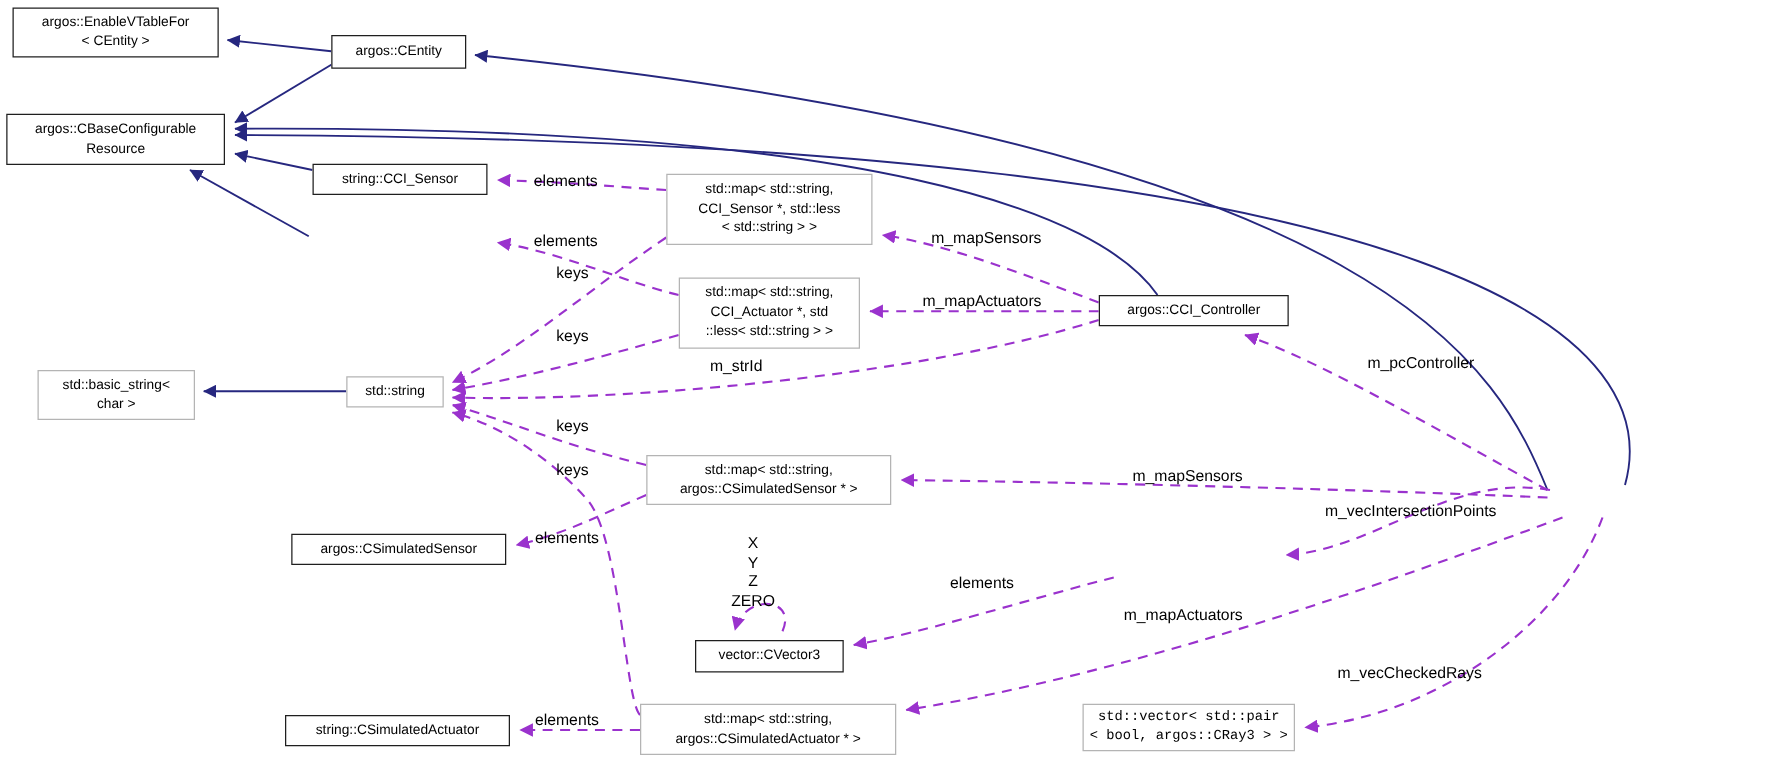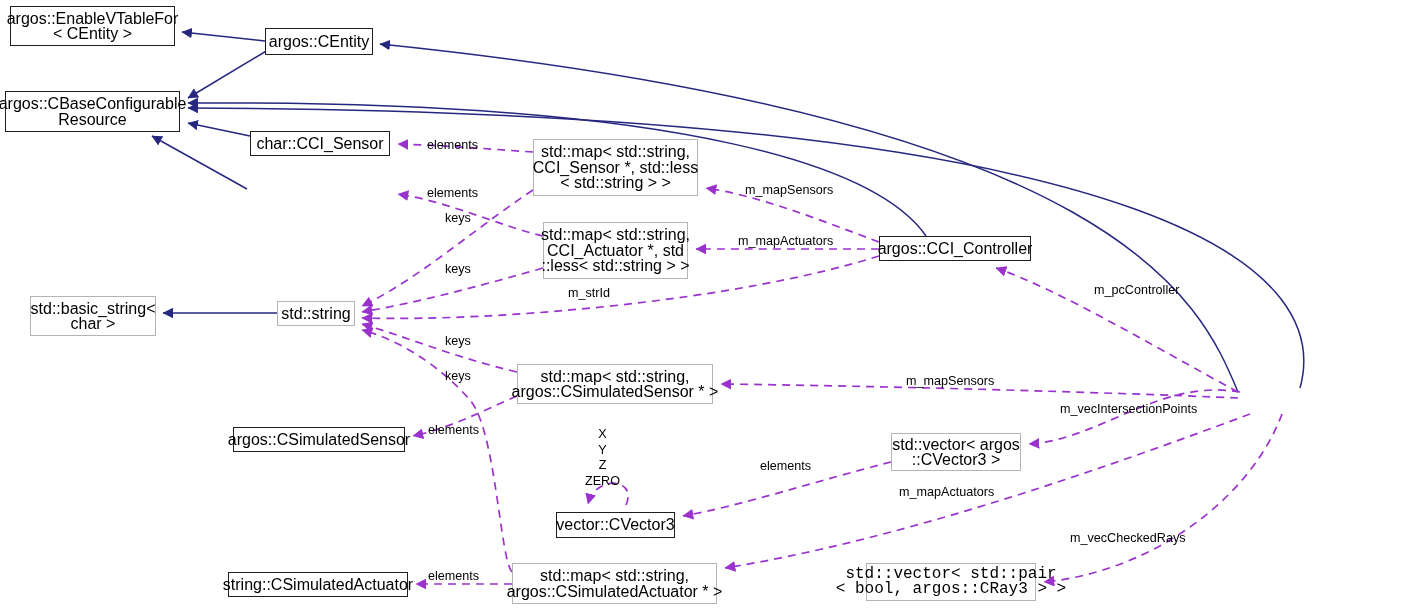--- a/index.html
+++ b/index.html
@@ -22,21 +22,21 @@
     width: 1417px;
     height: 611px;
   }
   .node-box {
     position: absolute;
     box-sizing: border-box;
     display: flex;
     align-items: center;
     justify-content: center;
     text-align: center;
-    font-size: 16px;
+    font-size: 11px;
     line-height: 15.5px;
     color: #000000;
     white-space: pre;
     background: #ffffff;
   }
   .node-box.solid {
     border: 1.4px solid #1f1f1f;
   }
   .node-box.light {
     border: 1px solid #b4b4b4;
@@ -107,21 +107,21 @@
   </svg>
 
   <div class="node-box solid multiline" style="left:10px; top:6px; width:165px; height:40px;">argos::EnableVTableFor
 &lt; CEntity &gt;</div>
 
   <div class="node-box solid" style="left:265px; top:28px; width:108px; height:27px;">argos::CEntity</div>
 
   <div class="node-box solid multiline" style="left:5px; top:91px; width:175px; height:41px;">argos::CBaseConfigurable
 Resource</div>
 
-  <div class="node-box solid" style="left:250px; top:131px; width:140px; height:25px;">char::CCI_Sensor</div>
+  <div class="node-box solid" style="left:250px; top:131px; width:140px; height:25px;">string::CCI_Sensor</div>
 
 
   <div class="node-box light multiline" style="left:533px; top:139px; width:165px; height:57px;">std::map&lt; std::string,
 CCI_Sensor *, std::less
 &lt; std::string &gt; &gt;</div>
 
   <div class="node-box light multiline" style="left:543px; top:222px; width:145px; height:57px;">std::map&lt; std::string,
 CCI_Actuator *, std
 ::less&lt; std::string &gt; &gt;</div>
 
@@ -131,22 +131,20 @@
   <div class="node-box solid" style="left:879px; top:236px; width:152px; height:25px;">argos::CCI_Controller</div>
 
   <div class="node-box light" style="left:277px; top:301px; width:78px; height:25px;">std::string</div>
 
   <div class="node-box light multiline" style="left:517px; top:364px; width:196px; height:40px;">std::map&lt; std::string,
 argos::CSimulatedSensor * &gt;</div>
 
 
   <div class="node-box solid" style="left:233px; top:427px; width:172px; height:25px;">argos::CSimulatedSensor</div>
 
-  <div class="node-box light multiline" style="left:891px; top:433px; width:130px; height:38px;">std::vector&lt; argos
-::CVector3 &gt;</div>
 
   <div class="node-box solid" style="left:556px; top:512px; width:119px; height:26px;">vector::CVector3</div>
 
   <div class="node-box solid" style="left:228px; top:572px; width:180px; height:25px;">string::CSimulatedActuator</div>
 
   <div class="node-box light multiline" style="left:512px; top:563px; width:205px; height:41px;">std::map&lt; std::string,
 argos::CSimulatedActuator * &gt;</div>
 
   <div class="node-box light multiline" style="left:866px; top:563px; width:170px; height:38px;font-family:Liberation Mono, monospace;">std::vector&lt; std::pair
 &lt; bool, argos::CRay3 &gt; &gt;</div>

